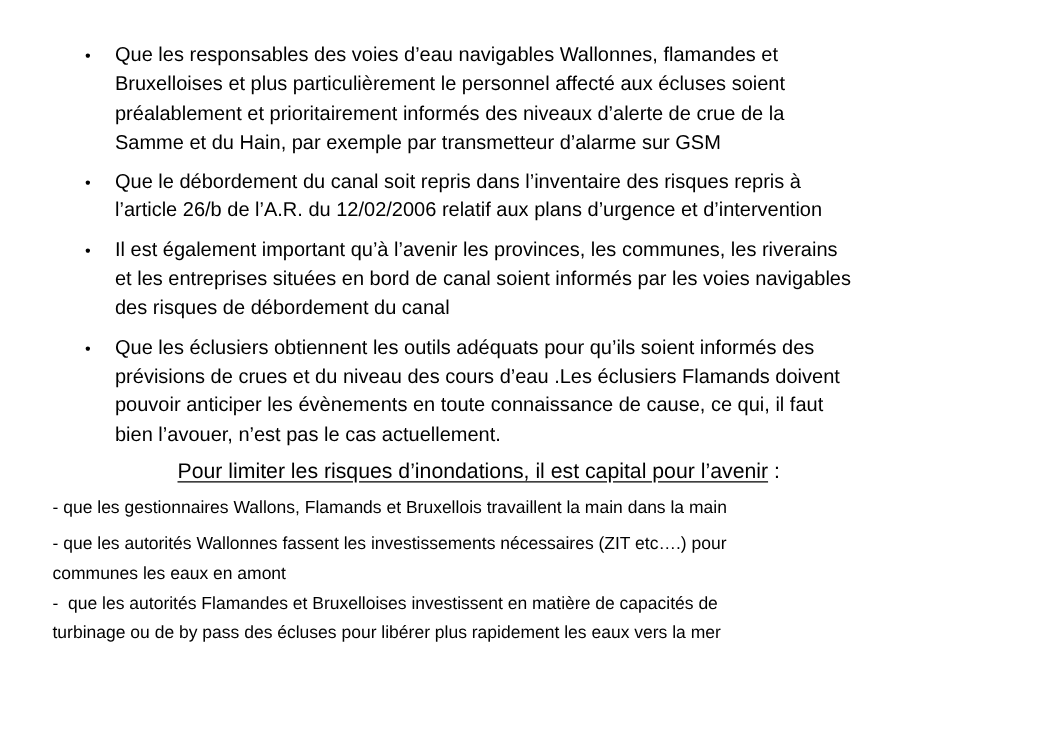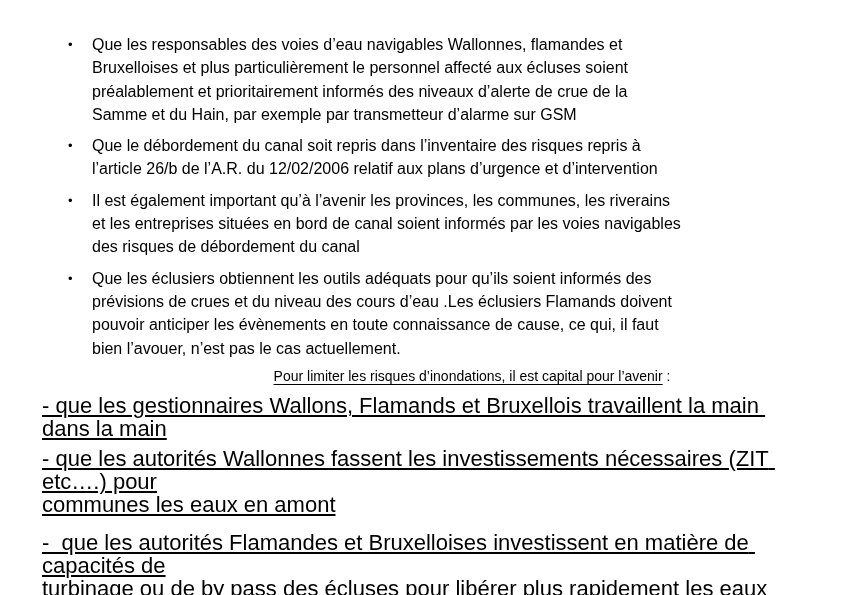--- a/index.html
+++ b/index.html
@@ -33,40 +33,38 @@
     white-space: pre;
   }
   .bullet-text {
     flex: 1 1 auto;
     font-size: 16px;
     line-height: 23.3px;
     white-space: pre-wrap;
   }
   .section-heading {
     margin: 5px 0 0 100px;
-    font-size: 14px;
+    font-size: 17px;
     line-height: 23.3px;
-    text-align: center;
   }
   .section-heading .underlined {
     text-decoration: underline;
     text-underline-offset: 3px;
   }
   .section-heading .colon {
     white-space: pre;
   }
   .para {
     margin: 6px 0 0 0;
-    font-size: 22px;
+    font-size: 14px;
     line-height: 23.3px;
     white-space: pre-wrap;
-    text-decoration: underline;
   }
   .para.last {
-    margin-top: 14px;
+    margin-top: 1px;
   }
 </style>
 </head>
 <body>
 
 <div class="slide">
 
   <div class="bullet-list">
 
     <div class="bullet-item">

